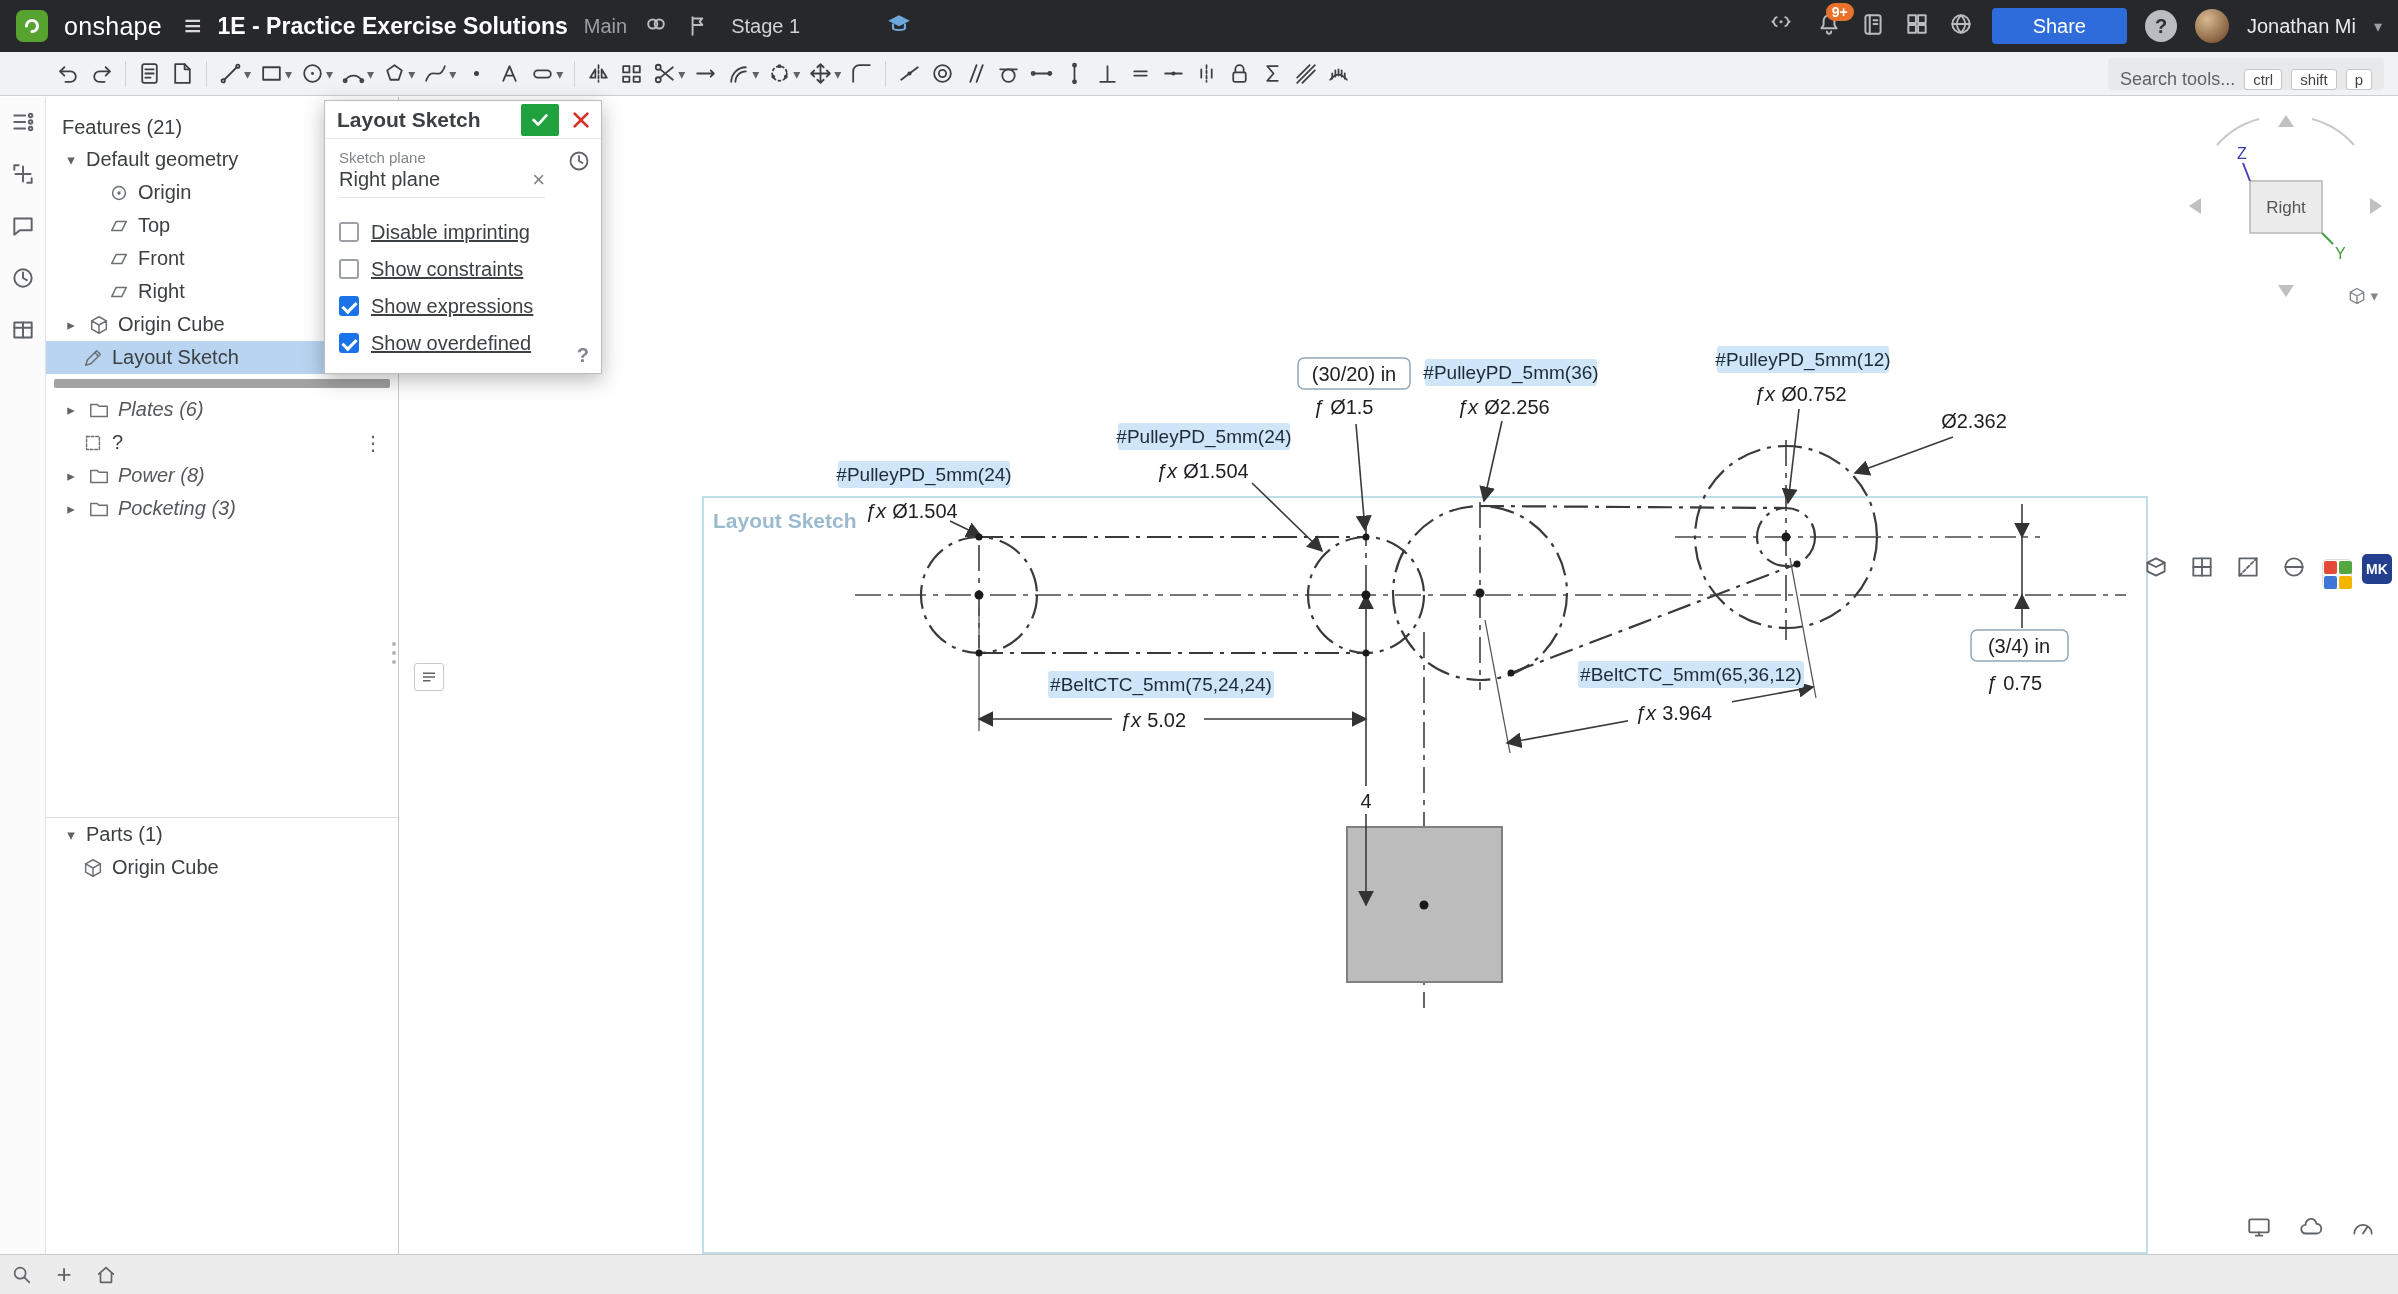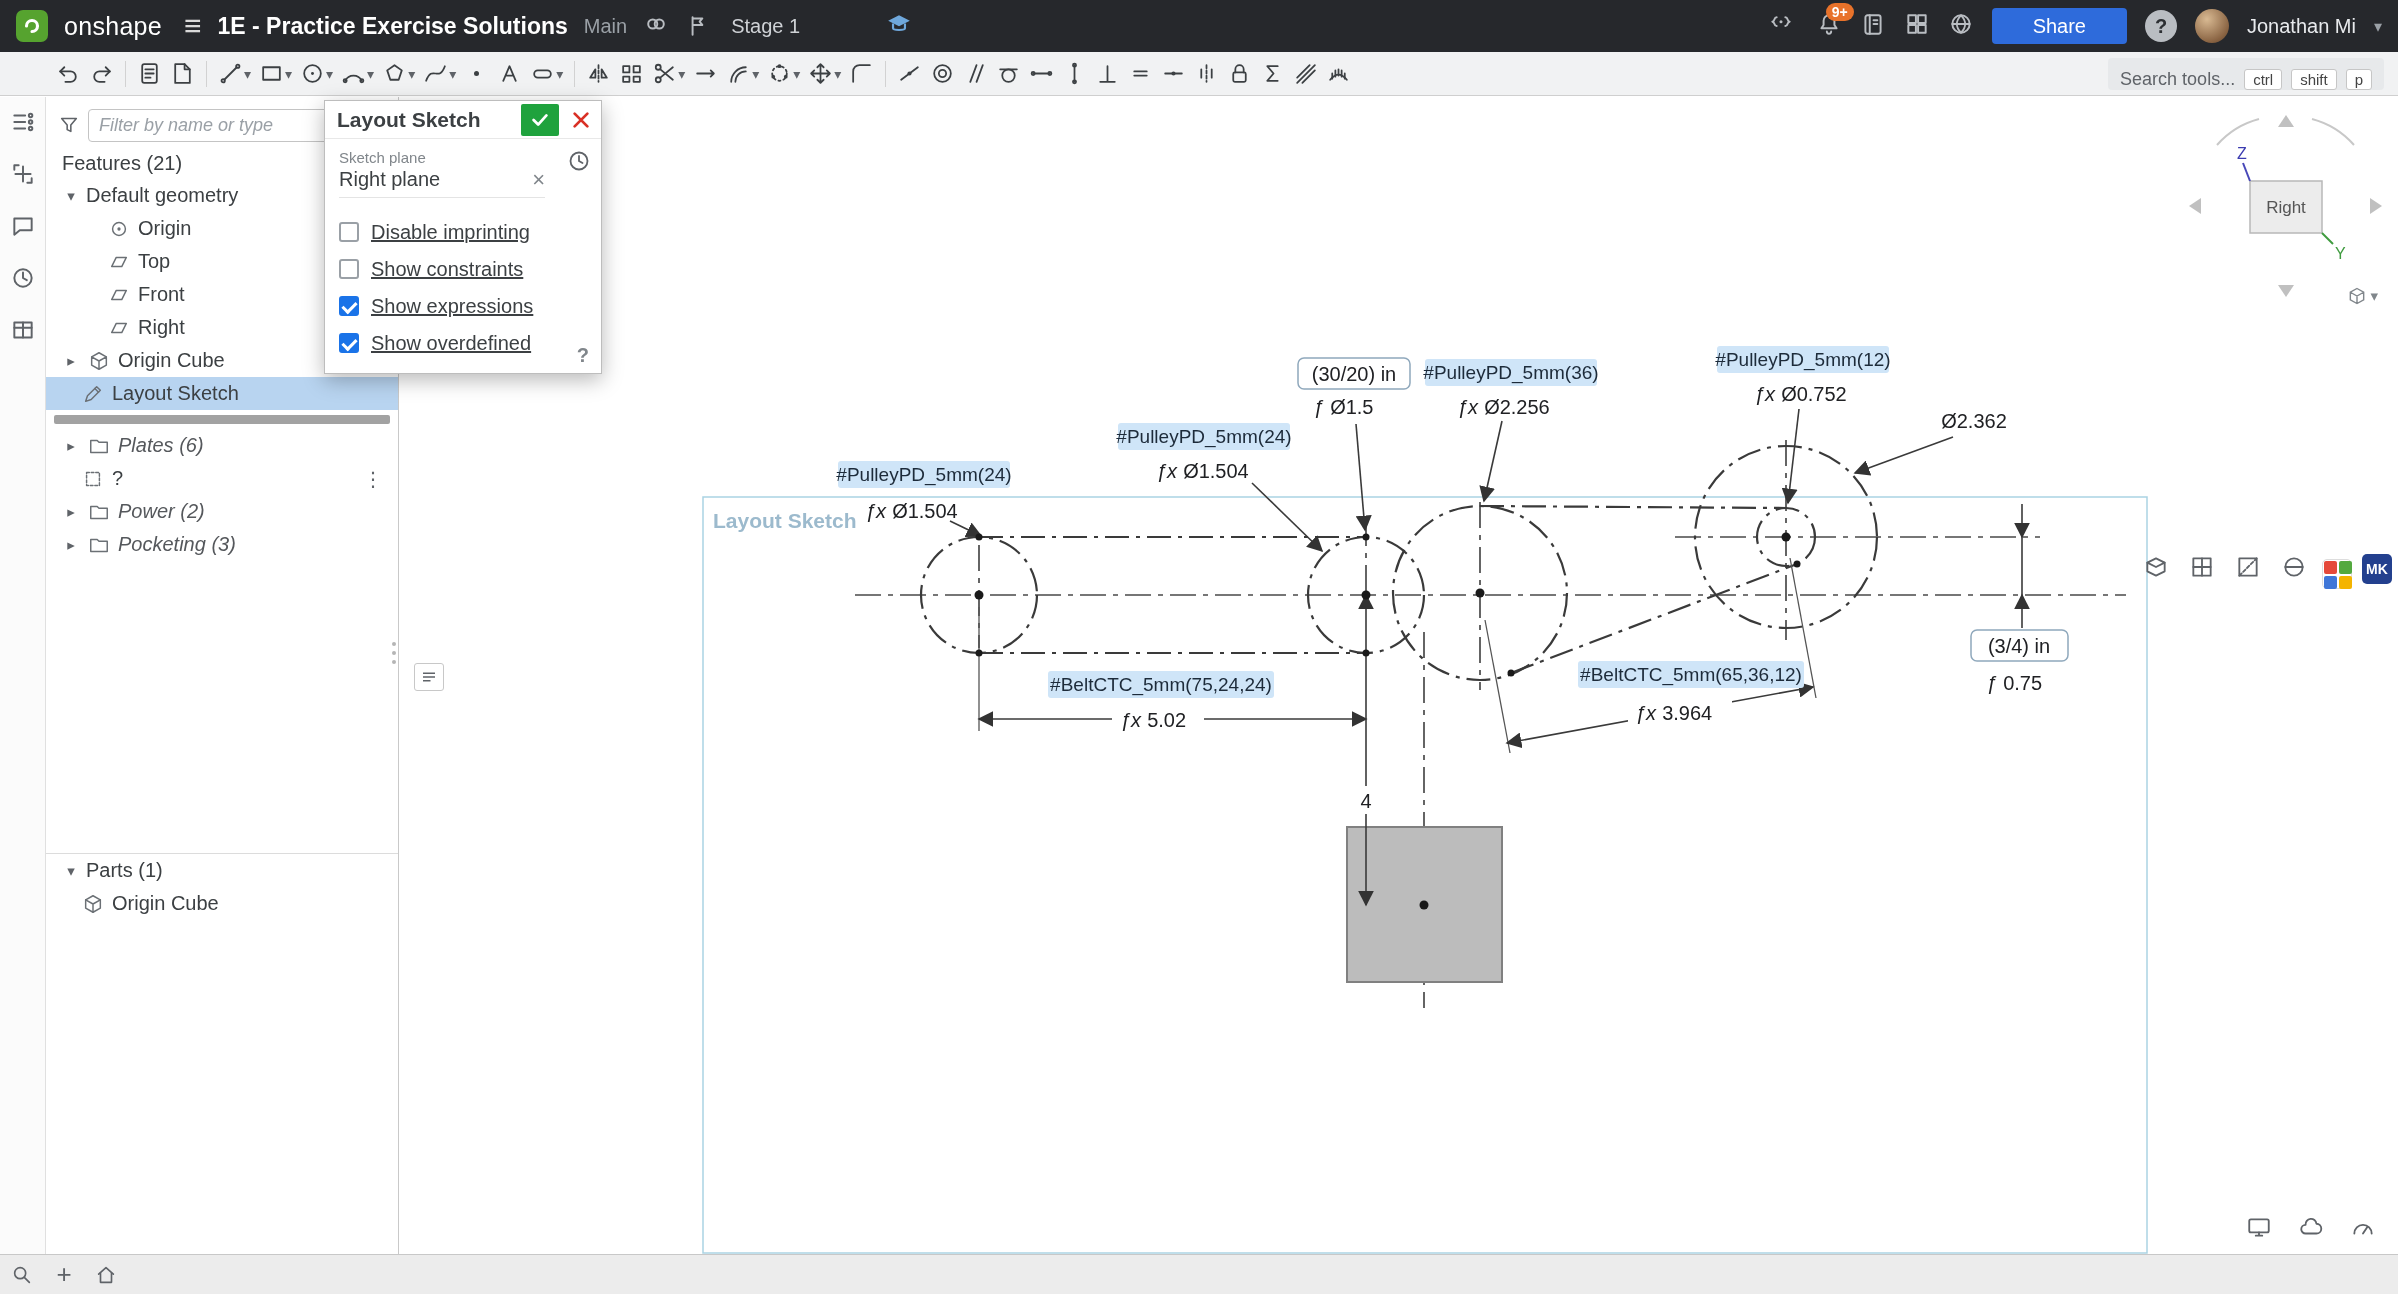--- a/index.html
+++ b/index.html
@@ -474,26 +474,20 @@
     </button>
   <button class="railbtn">
       <svg class="ri" viewBox="0 0 24 24">
         <rect x="4" y="5" width="16" height="14"></rect>
         <path d="M4 10h16M12 5v14"></path>
       </svg>
     </button>
 </div>
 
 <div id="panel">
-  <div class="filterrow">
-    <svg class="pi" viewBox="0 0 24 24">
-        <path d="M4 5h16l-6 7v7l-4-2v-5z"></path>
-      </svg>
-    <input id="filter-input" placeholder="Filter by name or type" style="">
-  </div>
   <div class="featheader">
     <span>Features (21)</span>
     <span class="sp"></span>
     <svg class="pi" viewBox="0 0 24 24" style="width:20px;height:20px;">
         <rect x="4" y="4" width="12" height="14"></rect>
         <path d="M16 16l5 5M21 16v5h-5"></path>
       </svg>
   </div>
 
   <div class="row">
@@ -572,21 +566,21 @@
     <span>?</span>
     <span class="rowmenu">⋮</span>
   </div>
   <div class="row">
     <span class="caret">▸</span>
     <span class="ficon">
         <svg class="fi" viewBox="0 0 24 24">
           <path d="M3 6h7l2 2h9v11H3z"></path>
         </svg>
       </span>
-    <span class="it">Power (2)</span>
+    <span class="it">Power (8)</span>
   </div>
   <div class="row">
     <span class="caret">▸</span>
     <span class="ficon">
         <svg class="fi" viewBox="0 0 24 24">
           <path d="M3 6h7l2 2h9v11H3z"></path>
         </svg>
       </span>
     <span class="it">Pocketing (3)</span>
   </div>

